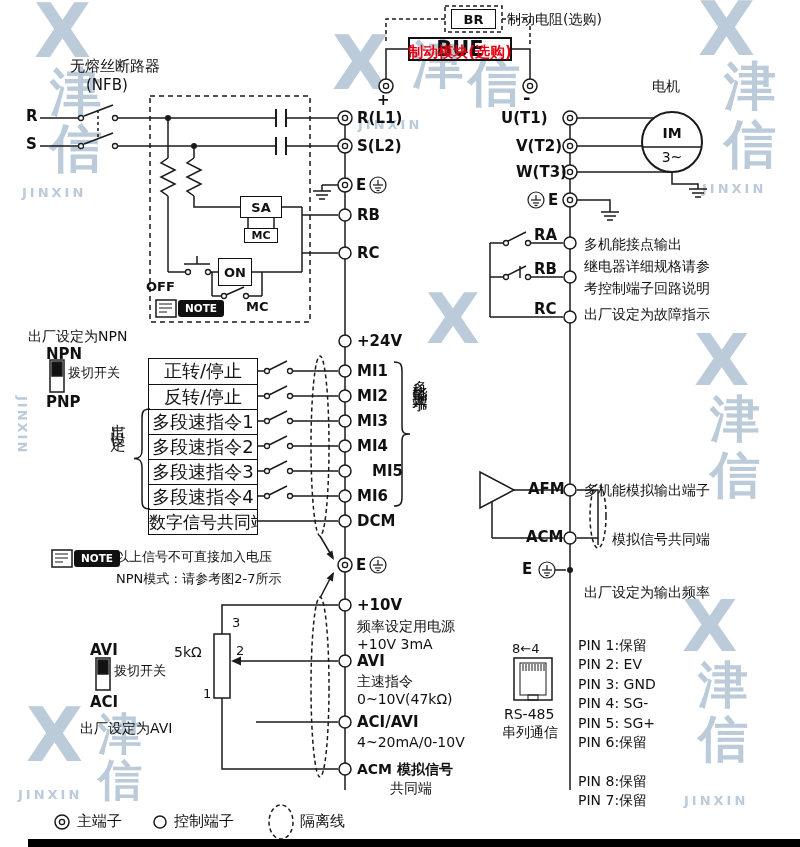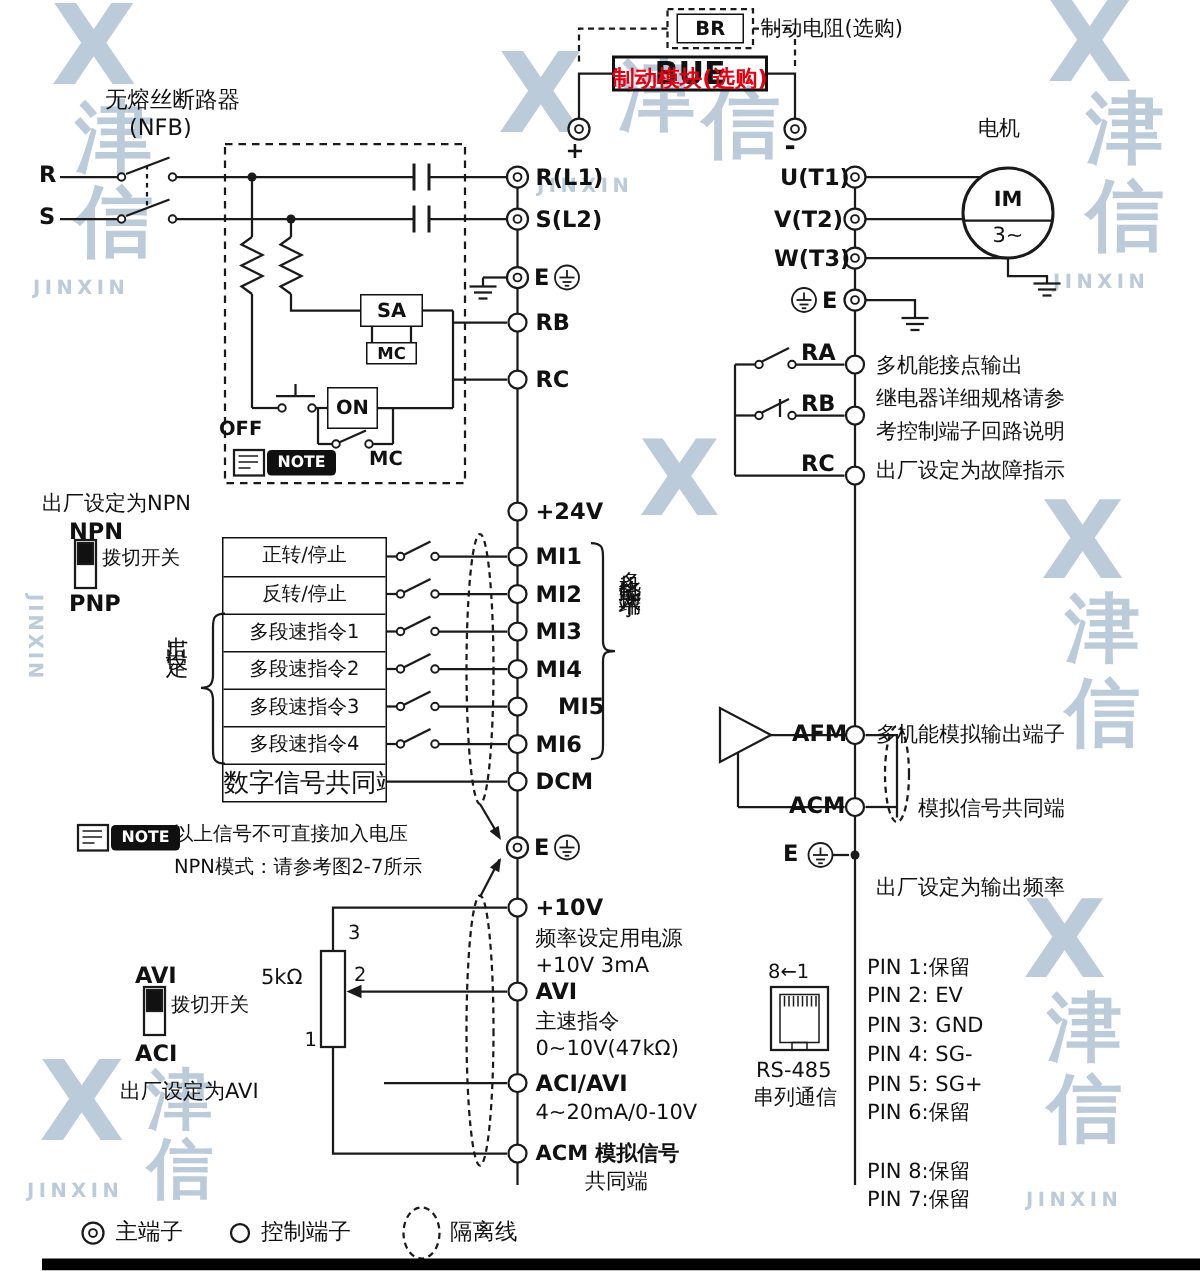--- a/index.html
+++ b/index.html
@@ -6,21 +6,21 @@
 body{background:#ffffff}
 .stage{position:relative;width:800px;height:847px;background:#fff;font-family:"DejaVu Sans","Liberation Sans",sans-serif;color:#111;overflow:hidden}
 .stage>svg{position:absolute;left:0;top:0;z-index:1}
 .wm{position:absolute;color:#bccbd9;font-weight:bold;z-index:0;line-height:1;white-space:nowrap}
 .wmv{writing-mode:vertical-rl}
 .lbl{position:absolute;white-space:nowrap;font-size:14px;line-height:1.15;color:#111;z-index:2}
 .b{font-weight:bold}
 .s13{font-size:13px}.s15{font-size:15px}.s18{font-size:18px}
 .box{position:absolute;border:1.5px solid #111;display:flex;align-items:center;justify-content:center;font-weight:bold;z-index:2;font-size:13px;white-space:nowrap}
 .rows{position:absolute;left:148px;top:358px;width:110px;border:1.5px solid #111;z-index:2}
-.rows .row{height:25px;line-height:24px;text-align:center;font-size:13px;border-top:1px solid #111;white-space:nowrap;overflow:hidden}
+.rows .row{height:25px;line-height:24px;text-align:center;font-size:18px;border-top:1px solid #111;white-space:nowrap;overflow:hidden}
 .rows .row:first-child{border-top:none}
 .vtext{position:absolute;writing-mode:vertical-rl;text-orientation:upright;font-size:15px;letter-spacing:4px;z-index:2;color:#111}
 .notetag{position:absolute;background:#101010;color:#fff;font-size:10.5px;font-weight:bold;text-align:center;line-height:17px;width:46px;height:17px;border-radius:3px;z-index:2}
 .red{color:#e60012}
 .bar{position:absolute;left:28px;top:839px;width:772px;height:8px;background:#000;z-index:2}
 </style>
 </head>
 <body>
 
 <div class="stage">
@@ -373,38 +373,38 @@
   <div class="lbl" style="left:357px;top:673px">主速指令</div>
   <div class="lbl" style="left:357px;top:691px">0~10V(47kΩ)</div>
   <div class="lbl b s15" style="left:357px;top:714px">ACI/AVI</div>
   <div class="lbl" style="left:357px;top:734px">4~20mA/0-10V</div>
   <div class="lbl b" style="left:357px;top:761px">ACM 模拟信号</div>
   <div class="lbl" style="left:390px;top:780px">共同端</div>
 
   <div class="lbl" style="left:652px;top:78px">电机</div>
   <div class="lbl b" style="left:656px;top:125px;width:32px;text-align:center">IM</div>
   <div class="lbl" style="left:656px;top:149px;width:32px;text-align:center">3~</div>
-  <div class="lbl b s15" style="left:520px;top:110px;width:44px;text-align:right">U(T1)</div>
+  <div class="lbl b s15" style="left:501px;top:110px;width:44px;text-align:right">U(T1)</div>
   <div class="lbl b s15" style="left:516px;top:138px;width:44px;text-align:right">V(T2)</div>
   <div class="lbl b s15" style="left:516px;top:164px;width:44px;text-align:center">W(T3)</div>
   <div class="lbl b s15" style="left:548px;top:192px">E</div>
   <div class="lbl b s15" style="left:534px;top:227px">RA</div>
   <div class="lbl b s15" style="left:534px;top:261px">RB</div>
   <div class="lbl b s15" style="left:534px;top:301px">RC</div>
   <div class="lbl" style="left:584px;top:236px">多机能接点输出</div>
   <div class="lbl" style="left:584px;top:258px">继电器详细规格请参</div>
   <div class="lbl" style="left:584px;top:280px">考控制端子回路说明</div>
   <div class="lbl" style="left:584px;top:306px">出厂设定为故障指示</div>
   <div class="lbl b s15" style="left:528px;top:481px">AFM</div>
   <div class="lbl" style="left:584px;top:482px">多机能模拟输出端子</div>
   <div class="lbl b s15" style="left:526px;top:529px">ACM</div>
   <div class="lbl" style="left:612px;top:531px">模拟信号共同端</div>
   <div class="lbl b s15" style="left:522px;top:561px">E</div>
   <div class="lbl" style="left:584px;top:584px">出厂设定为输出频率</div>
-  <div class="lbl s13" style="left:512px;top:642px">8←1</div>
+  <div class="lbl s13" style="left:512px;top:642px">8←4</div>
   <div class="lbl" style="left:504px;top:706px">RS-485</div>
   <div class="lbl" style="left:502px;top:724px">串列通信</div>
   <div class="lbl" style="left:578px;top:637px">PIN 1:保留</div>
   <div class="lbl" style="left:578px;top:656px">PIN 2: EV</div>
   <div class="lbl" style="left:578px;top:676px">PIN 3: GND</div>
   <div class="lbl" style="left:578px;top:695px">PIN 4: SG-</div>
   <div class="lbl" style="left:578px;top:715px">PIN 5: SG+</div>
   <div class="lbl" style="left:578px;top:734px">PIN 6:保留</div>
   <div class="lbl" style="left:578px;top:792px">PIN 7:保留</div>
   <div class="lbl" style="left:578px;top:773px">PIN 8:保留</div>

